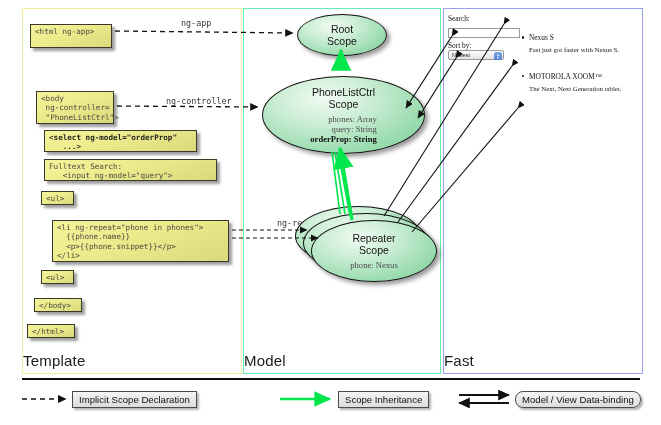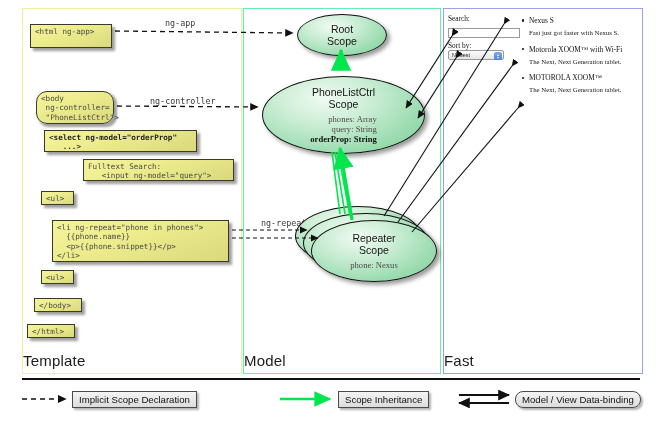--- a/index.html
+++ b/index.html
@@ -62,29 +62,29 @@
   .v-select .arrowbox{position:absolute;right:1px;top:1px;width:8px;height:8px;
             border-radius:2px;background:linear-gradient(#7fa9e8,#4a7fd6);}
   .v-select .arrowbox:before{content:"";position:absolute;left:2.5px;top:1.6px;
             border-left:1.6px solid transparent;border-right:1.6px solid transparent;
             border-bottom:2px solid #fff;}
   .v-select .arrowbox:after{content:"";position:absolute;left:2.5px;top:4.6px;
             border-left:1.6px solid transparent;border-right:1.6px solid transparent;
             border-top:2px solid #fff;}
 
   #phone-list{position:absolute;left:72px;top:2px;width:116px;}
-  .phone-item{margin-bottom:7px;}
+  .phone-item{margin-bottom:7px;margin-top:17px;}
   .phone-name{font-size:7.4px;line-height:9px;position:relative;padding-left:9px;}
   .phone-name:before{content:"";position:absolute;left:2px;top:3.4px;width:2.4px;height:2.4px;
                      border-radius:50%;background:#111;}
   .phone-snip{font-size:6.8px;line-height:8.6px;margin-top:4px;padding-left:9px;color:#1a1a1a;}
 
   
   .edge-lbl{position:absolute;font-family:"DejaVu Sans Mono","Liberation Mono",monospace;
-            font-size:8.4px;color:#3a3a3a;white-space:nowrap;}
+            font-size:8.4px;color:#3a3a3a;white-space:nowrap;margin-left:16px;}
 
   
   #legend{position:absolute;left:0;top:378px;width:661px;height:47px;}
   #legend .rule{position:absolute;left:22px;top:0;width:618px;height:0;
                 border-top:2px solid #111;}
   .leg-box{position:absolute;box-sizing:border-box;border:1.2px solid #4a4a4a;
            background:linear-gradient(#f4f4f4,#dcdcdc);
            font-size:9.6px;line-height:15px;color:#111;padding:0 6px;height:17px;
            white-space:nowrap;box-shadow:2px 2px 2px rgba(0,0,0,.30);}
 </style>
@@ -97,26 +97,26 @@
     <div class="panel-label">Template</div>
   </div>
   <div class="panel" id="panel-model" style="border-color: rgb(98, 239, 180);">
     <div class="panel-label">Model</div>
   </div>
   <div class="panel" id="panel-view" style="border-color: rgb(154, 160, 239);">
     <div class="panel-label">Fast</div>
   </div>
 
   <div class="codebox" style="left:30px;  top:24px;  width:82px;  height:24px;">&lt;html ng-app&gt;</div>
-  <div class="codebox" style="left:36px;  top:91px;  width:78px;  height:33px;border-radius:11px;">&lt;body
+  <div class="codebox" style="left:36px;  top:91px;  width:78px;  height:33px;">&lt;body
  ng-controller=
  "PhoneListCtrl"&gt;</div>
   <div class="codebox bold" style="left:44px; top:130px; width:153px; height:22px;">&lt;select ng-model="orderProp"
    ...&gt;</div>
-  <div class="codebox" style="left:44px;  top:159px; width:151px; height:22px;margin-left:39px;">Fulltext Search:
+  <div class="codebox" style="left:44px;  top:159px; width:173px; height:22px;">Fulltext Search:
    &lt;input ng-model="query"&gt;</div>
   <div class="codebox" style="left:41px;  top:191px; width:33px;  height:14px;">&lt;ul&gt;</div>
   <div class="codebox" style="left:52px;  top:220px; width:177px; height:42px;">&lt;li ng-repeat="phone in phones"&gt;
   {{phone.name}}
   &lt;p&gt;{{phone.snippet}}&lt;/p&gt;
 &lt;/li&gt;</div>
   <div class="codebox" style="left:41px;  top:270px; width:33px;  height:14px;">&lt;ul&gt;</div>
   <div class="codebox" style="left:34px;  top:298px; width:48px;  height:14px;">&lt;/body&gt;</div>
   <div class="codebox" style="left:27px;  top:324px; width:48px;  height:14px;">&lt;/html&gt;</div>
 
@@ -153,24 +153,20 @@
     <div class="v-label">Sort by:</div>
     <div class="v-select">
       <span>Newest</span>
       <span class="arrowbox"></span>
     </div>
 
     <div id="phone-list">
       <div class="phone-item">
         <div class="phone-name">Nexus S</div>
         <div class="phone-snip">Fast just got faster with Nexus S.</div>
-      </div>
-      <div class="phone-item">
-        <div class="phone-name">Motorola XOOM™ with Wi-Fi</div>
-        <div class="phone-snip">The Next, Next Generation tablet.</div>
       </div>
       <div class="phone-item">
         <div class="phone-name">MOTOROLA XOOM™</div>
         <div class="phone-snip">The Next, Next Generation tablet.</div>
       </div>
     </div>
   </div>
 
   <svg id="wires" viewBox="0 0 661 425">
     <defs>

